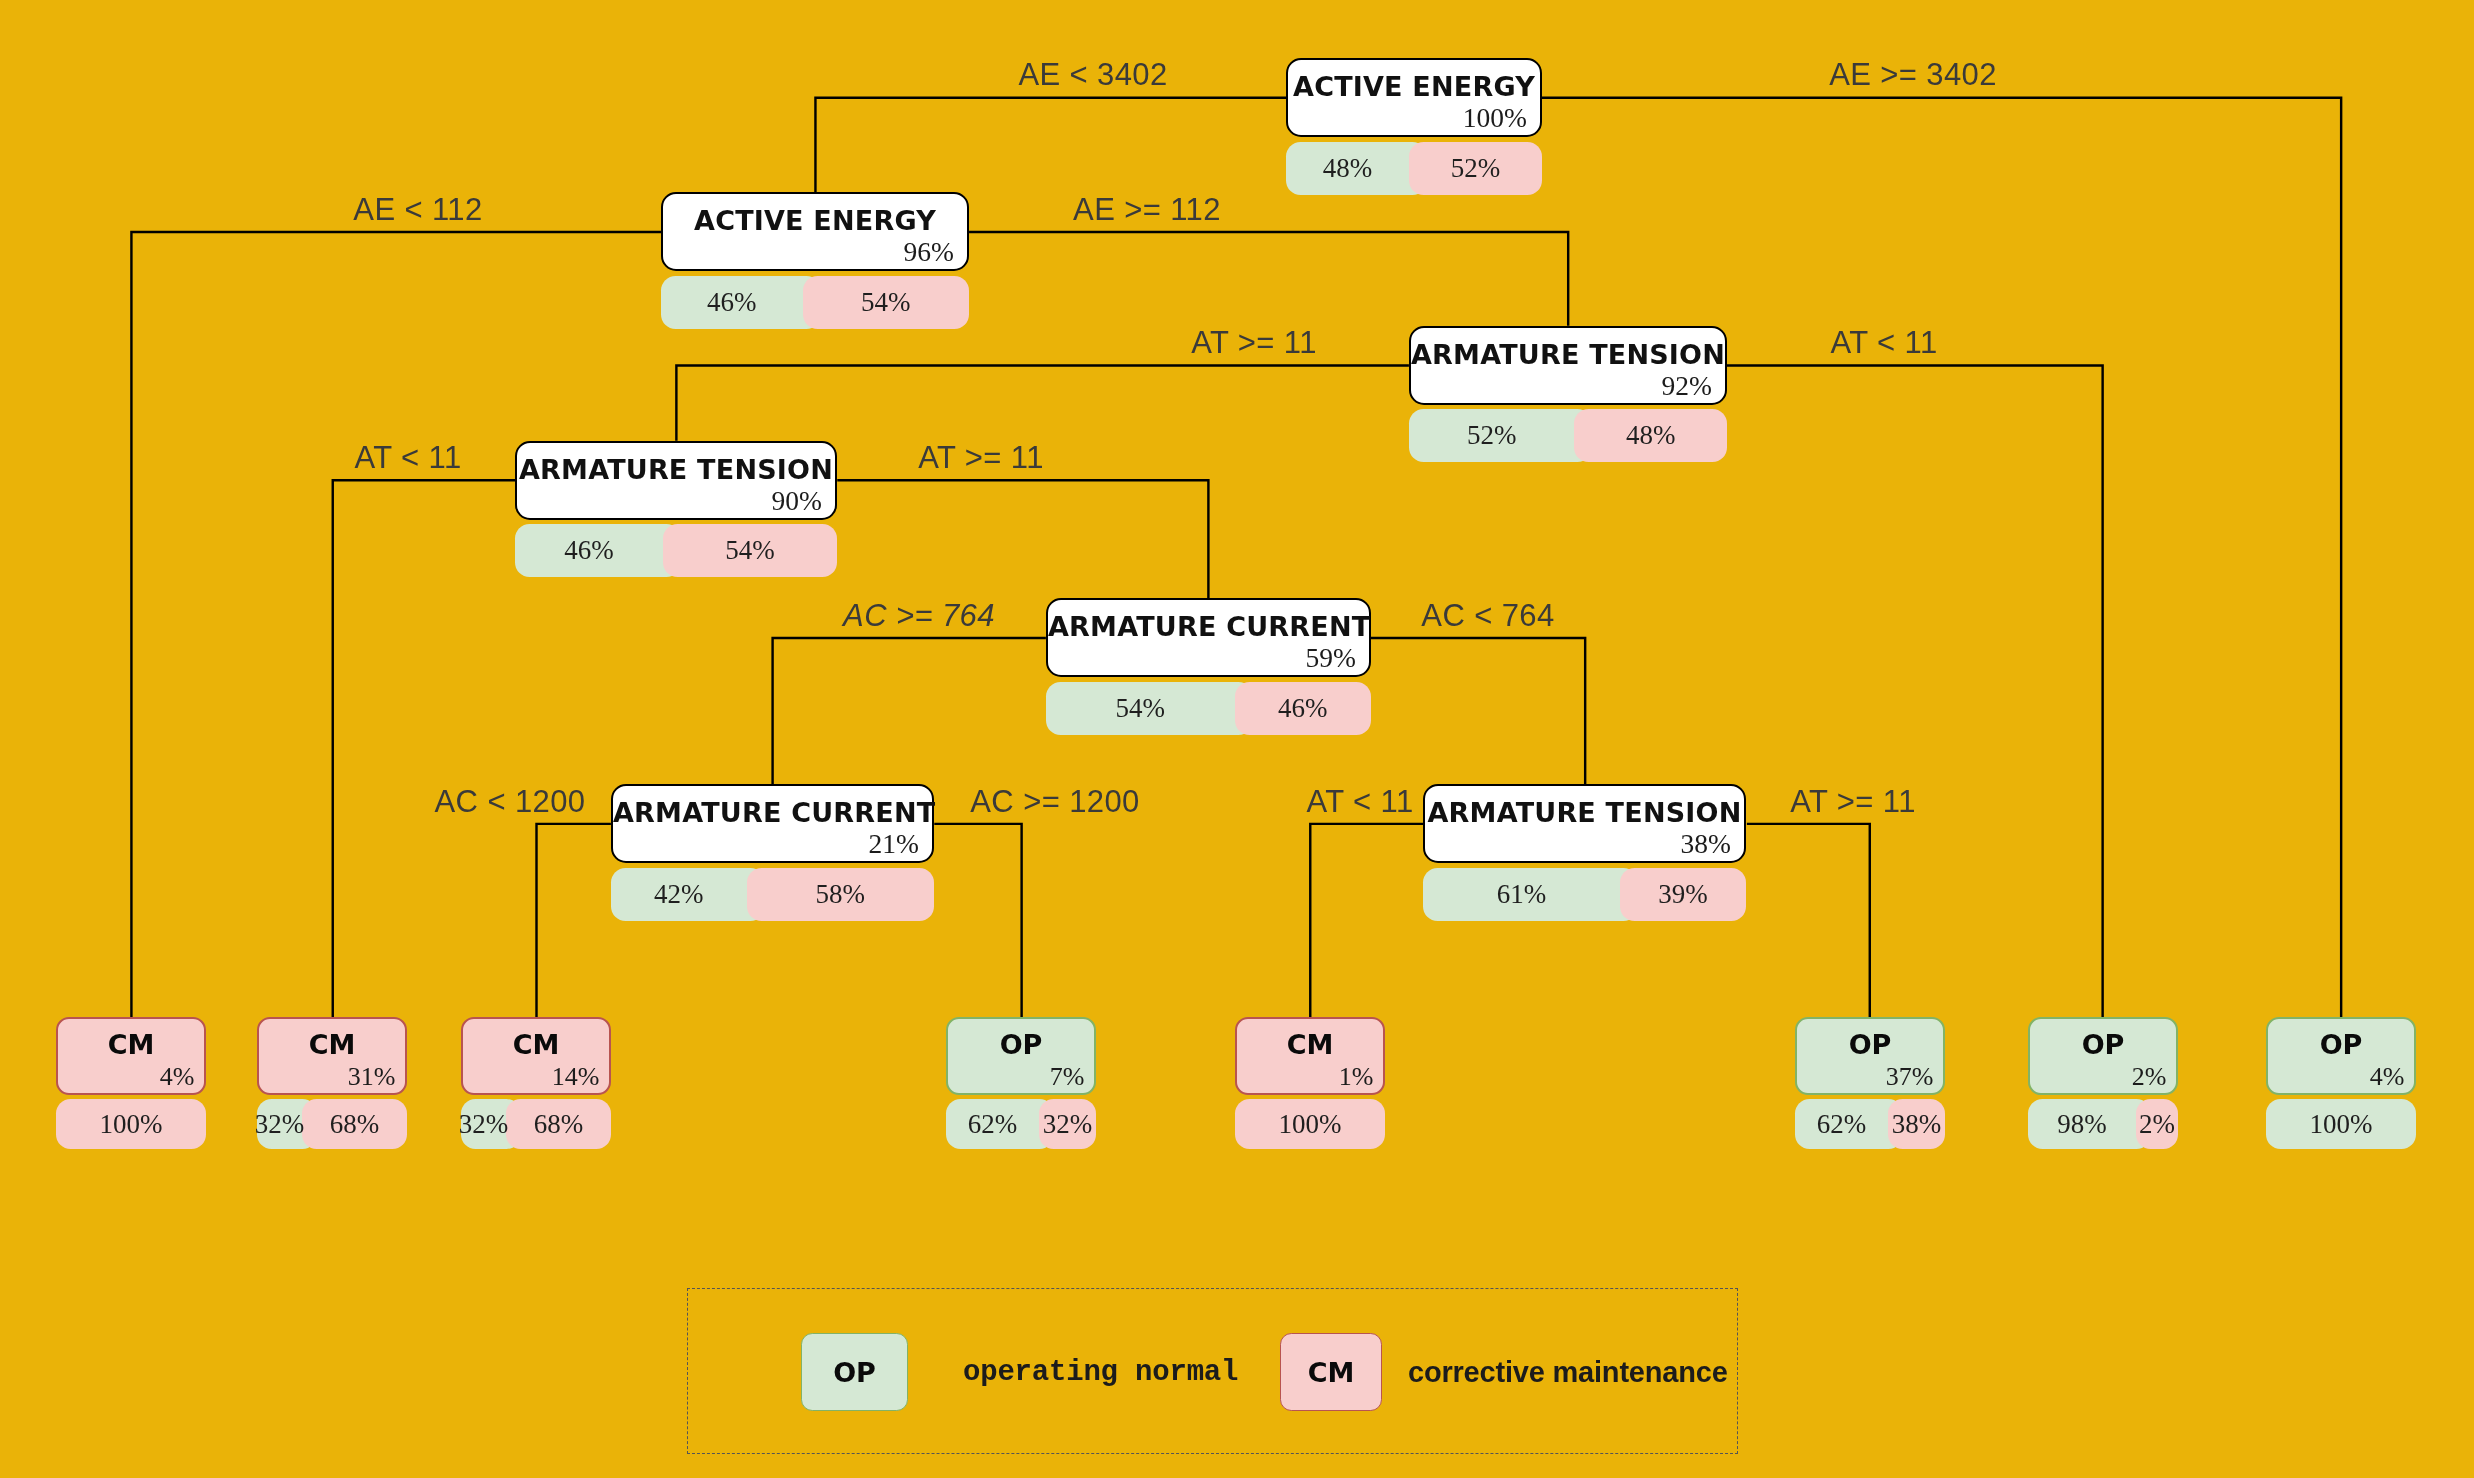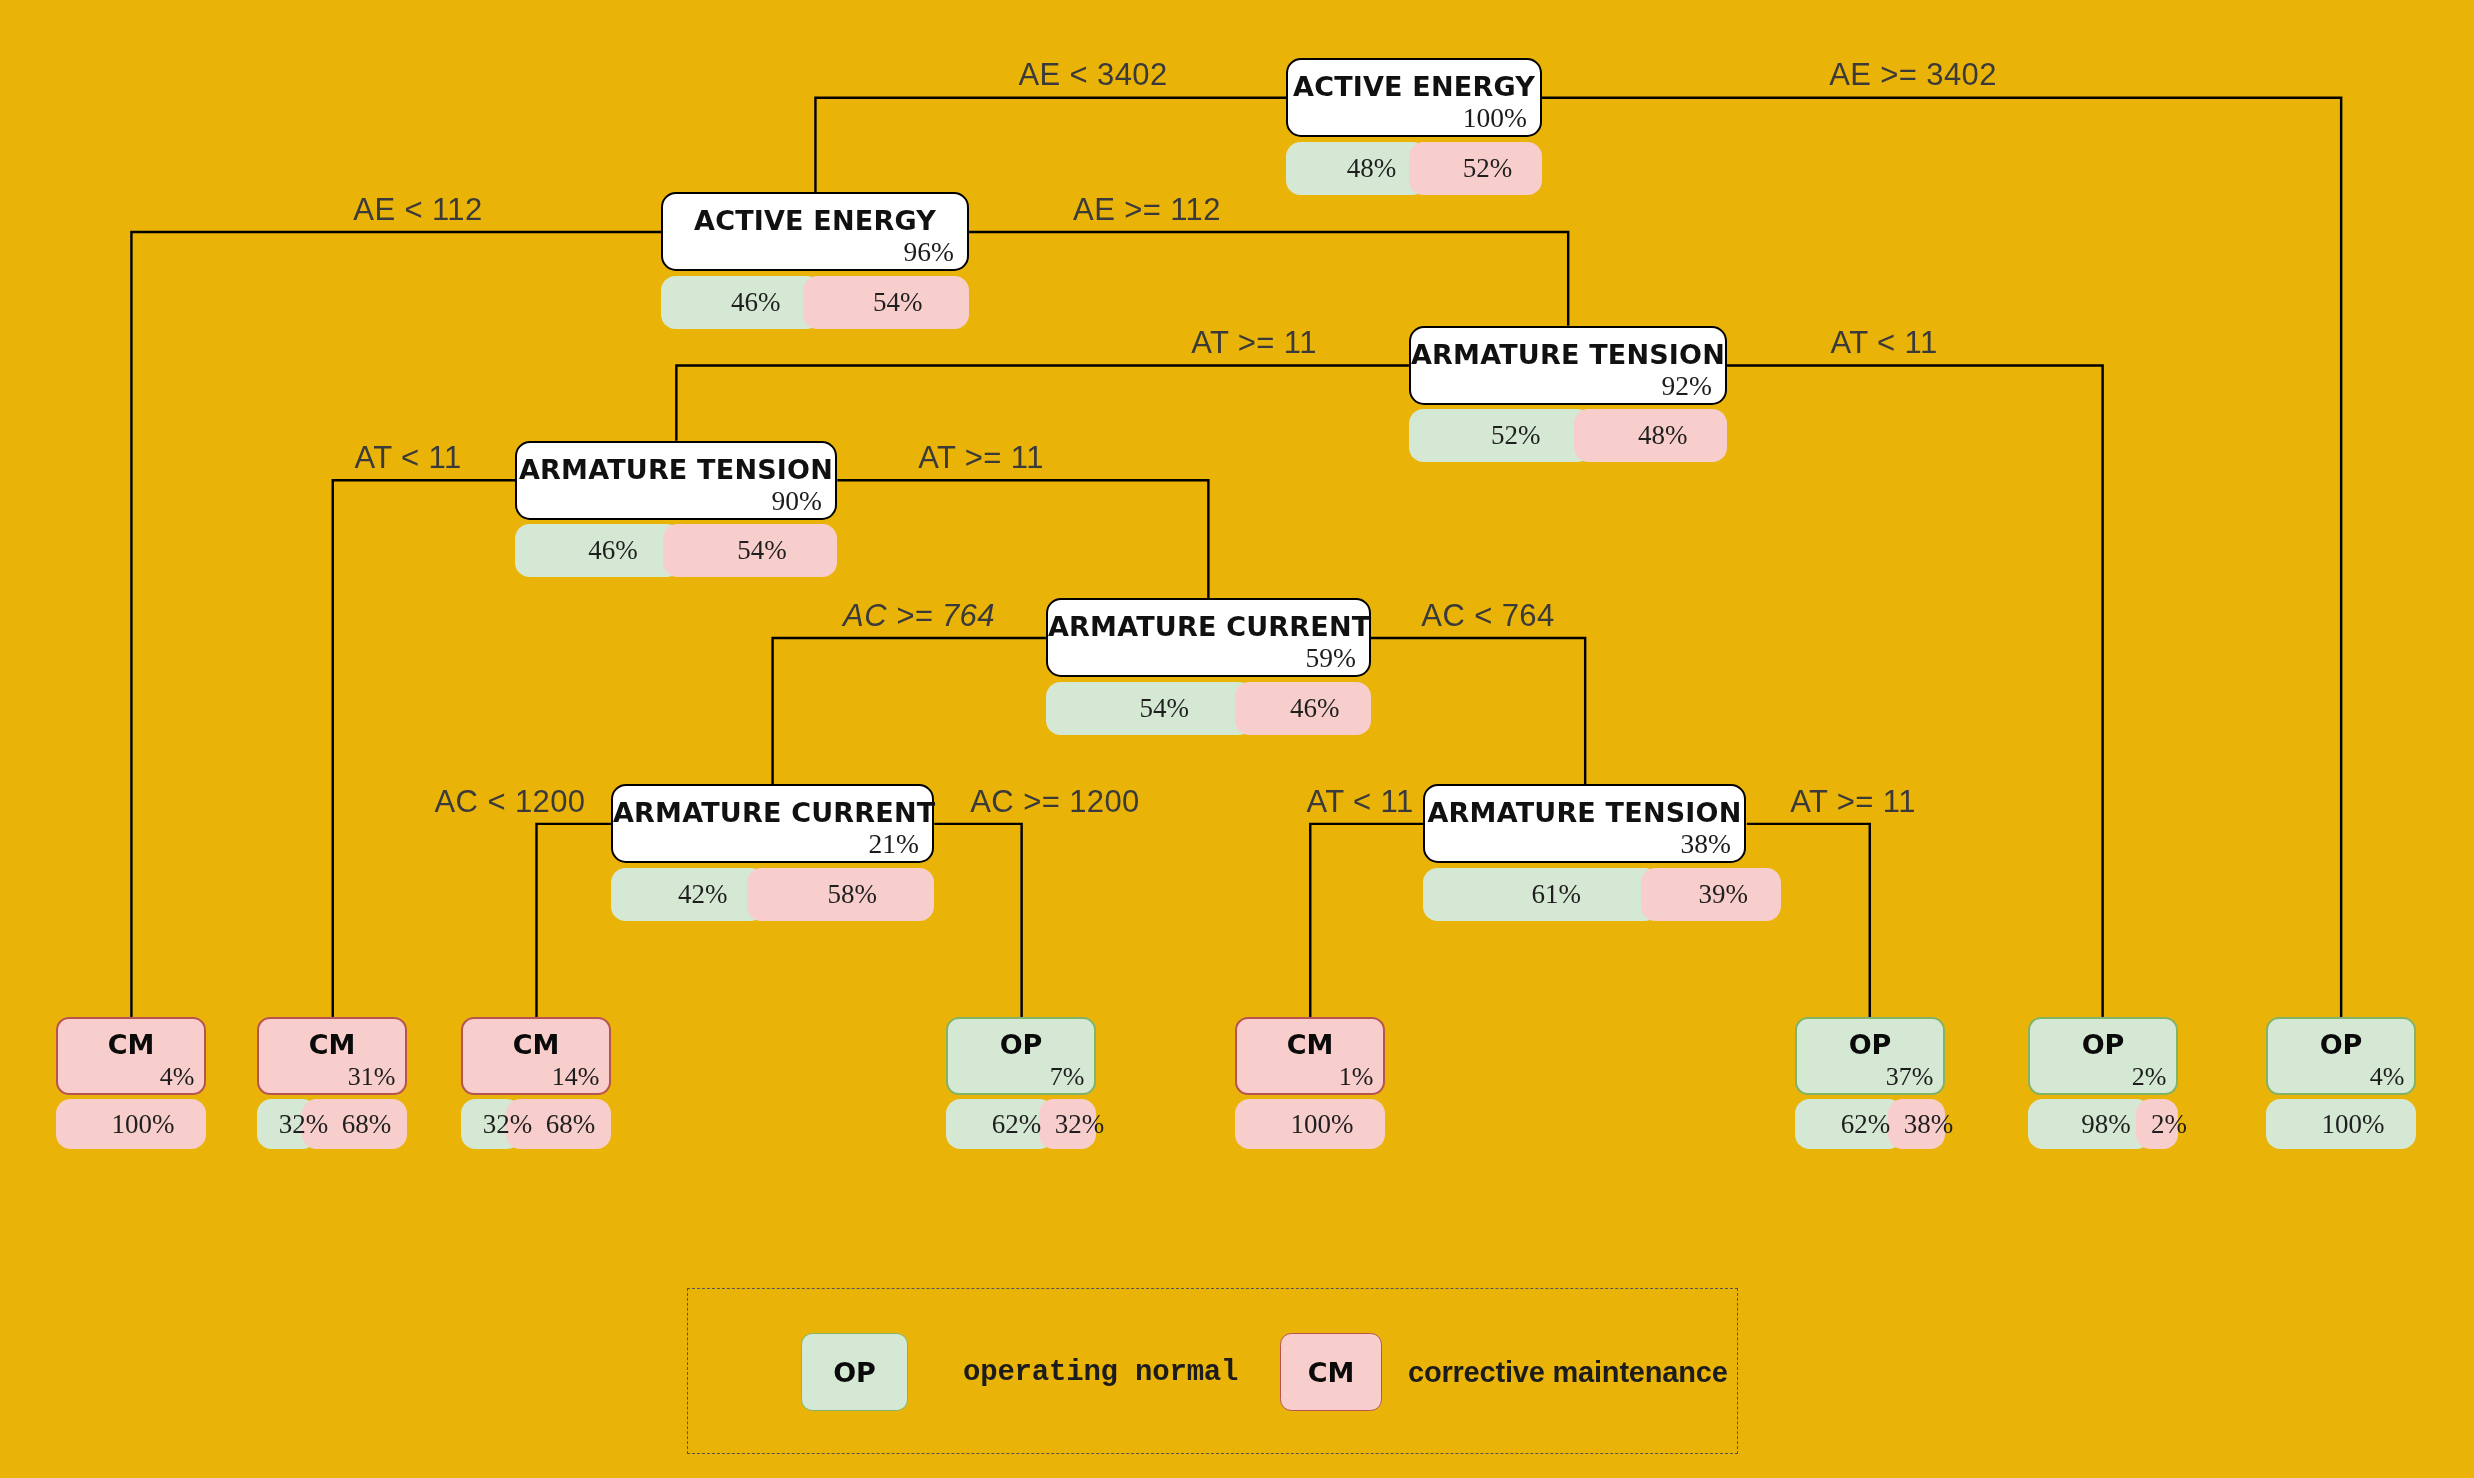--- a/index.html
+++ b/index.html
@@ -21,21 +21,21 @@
   .ltitle { position:absolute; left:0; right:0; top:9.7px; text-align:center;
             font:700 27px/32px "DejaVu Sans", sans-serif; color:#0a0a0a; }
   .lpct { position:absolute; right:9.7px; bottom:1.6px; font:26px/29px "Liberation Serif", serif; color:#1c1c1c; }
 
   
   .bar { position:absolute; z-index:2; }
   .fill { position:absolute; top:0; bottom:0; border-radius:14.6px; }
   .fill-op { background:#d5e8d4; }
   .fill-cm { background:#f8cecc; }
   .slabel { position:absolute; top:0; bottom:0; display:flex; align-items:center; justify-content:center;
-            font:27px "Liberation Serif", serif; color:#1f1f1f; z-index:2;padding-left:24px; }
+            font:27px "Liberation Serif", serif; color:#1f1f1f; z-index:2; }
 
   
   .elabel { position:absolute; width:356px; margin-left:-178px; height:36px; text-align:center;
             font:31px/36px "Liberation Sans", sans-serif; color:#3a3a3a; letter-spacing:0.4px; white-space:nowrap; z-index:4; }
 
   
   .legend { position:absolute; left:687px; top:1288px; width:1051px; height:166px;
             border:1.6px dashed #555; box-sizing:border-box; z-index:3; }
   .legend-title { position:absolute; top:6.5px; left:0; right:0; text-align:center;
                   font:700 31px/37px "DejaVu Sans", sans-serif; letter-spacing:0.8px;
@@ -149,21 +149,21 @@
     <div class="fill fill-op" style="left:0;width:calc(42% + 18px);"></div>
     <div class="fill fill-cm" style="left:42%;right:0;"></div>
     <div class="slabel" style="left:0;width:42%;">42%</div>
     <div class="slabel" style="left:42%;right:0;">58%</div>
   </div>
 
   <div class="box" style="left:1423px;top:784px;width:323px;">
     <div class="ntitle">ARMATURE TENSION</div>
     <div class="npct">38%</div>
   </div>
-  <div class="bar" style="left:1423px;top:868px;width:358px;height:53px;">
+  <div class="bar" style="left:1423px;top:868px;width:323px;height:53px;">
     <div class="fill fill-op" style="left:0;width:calc(61% + 18px);"></div>
     <div class="fill fill-cm" style="left:61%;right:0;"></div>
     <div class="slabel" style="left:0;width:61%;">61%</div>
     <div class="slabel" style="left:61%;right:0;">39%</div>
   </div>
 
   <div class="leafbox cm" style="left:56px;top:1017px;">
     <div class="ltitle">CM</div>
     <div class="lpct">4%</div>
   </div>

